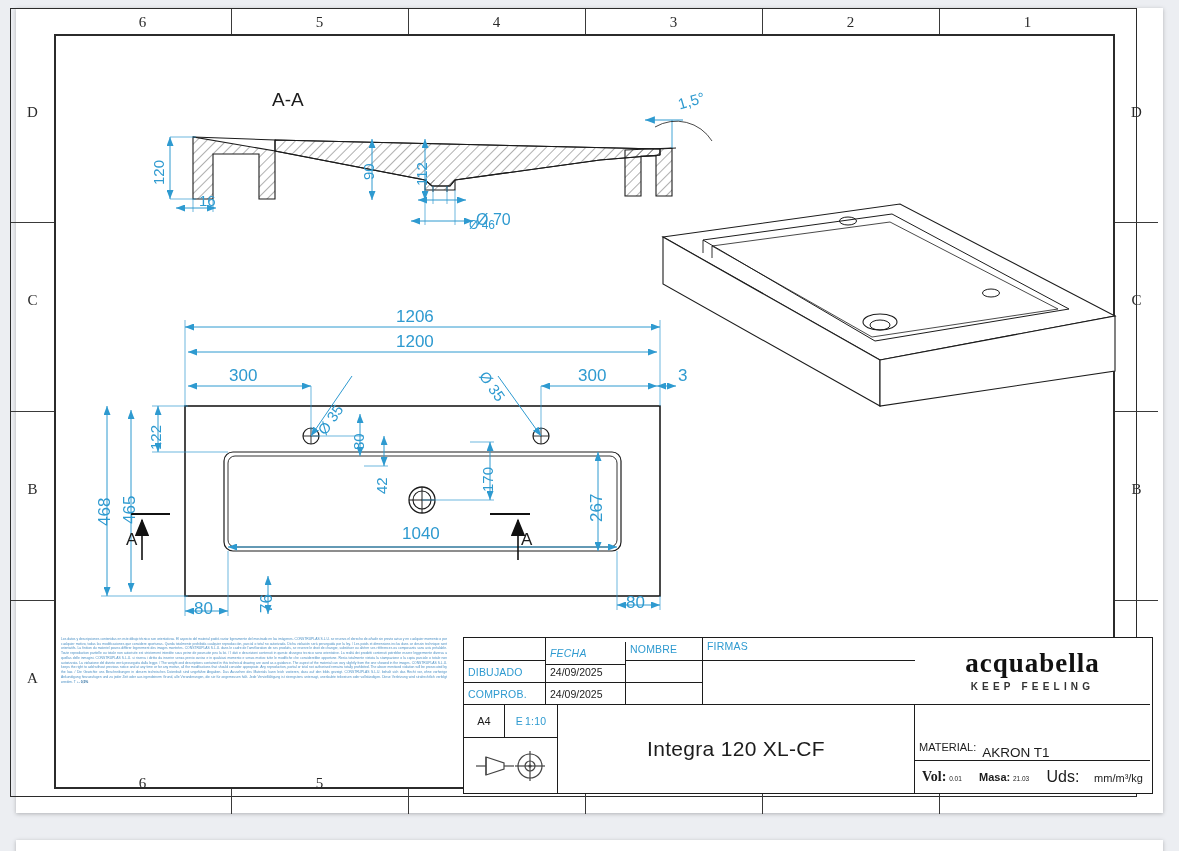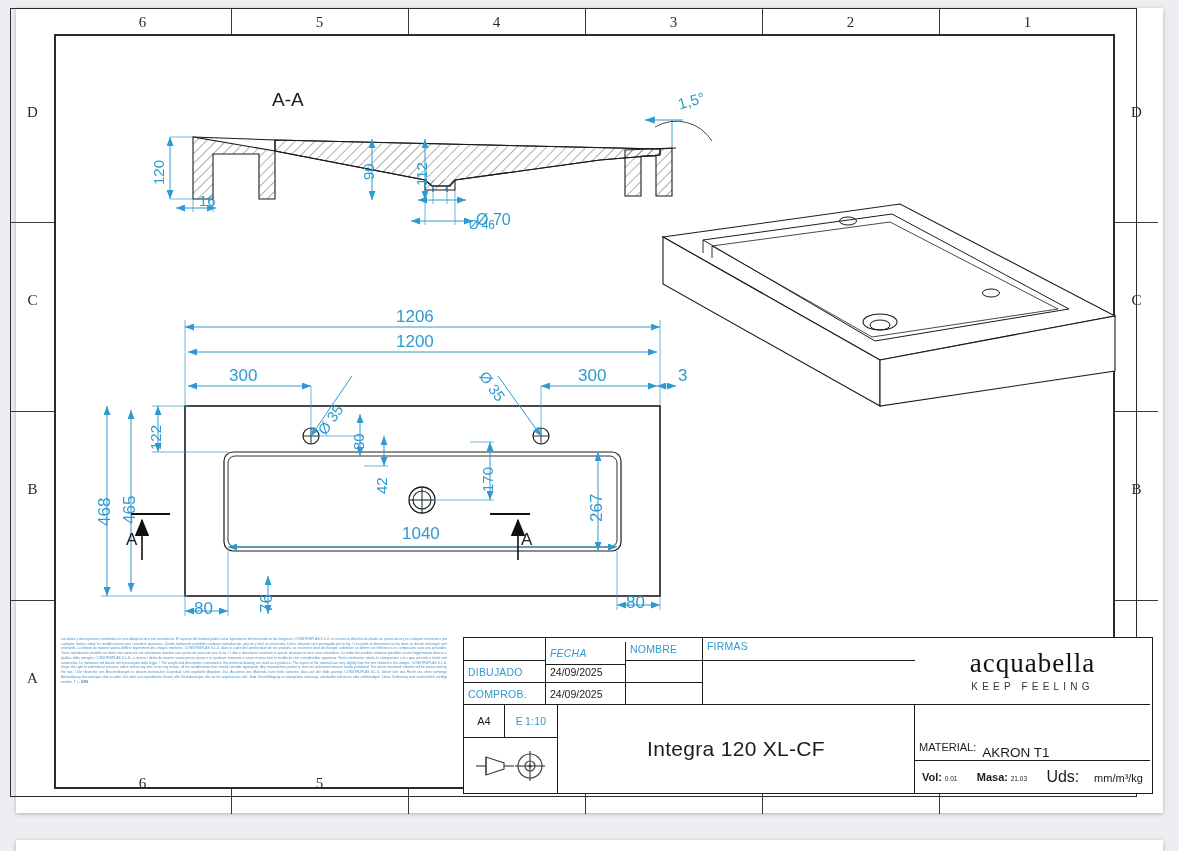--- a/index.html
+++ b/index.html
@@ -419,36 +419,36 @@
         <circle cx="56" cy="16" r="12" fill="none" stroke="#444" stroke-width="1.2"></circle>
         <circle cx="56" cy="16" r="5" fill="none" stroke="#444" stroke-width="1.2"></circle>
         <circle cx="56" cy="16" r="1.6" fill="#444"></circle>
         <line x1="41" y1="16" x2="71" y2="16" stroke="#444" stroke-width="1.2"></line>
         <line x1="56" y1="1" x2="56" y2="31" stroke="#444" stroke-width="1.2"></line>
       </svg>
     </div>
 
     <div class="cell tb-title nb-b" style="left:94px;top:67px;width:357px;height:88px;">Integra 120 XL-CF</div>
 
-    <div class="cell nb-r" style="left:451px;top:0;width:235px;height:67px;justify-content:flex-end;">
+    <div class="cell nb-r" style="left:451px;top:0;width:235px;height:67px;justify-content:flex-end;font-weight:bold;">
       <span class="brand">
         <span class="brand-name">acquabella</span>
         <span class="brand-tag">KEEP FEELING</span>
       </span>
     </div>
 
 
     <div class="cell nb-r" style="left:451px;top:95px;width:235px;height:28px;">
       <span style="font-size:11px;">MATERIAL:</span>
       <span style="font-size:13.5px;margin-left:6px;margin-top:11px;">AKRON T1</span>
     </div>
 
     <div class="cell nb-r nb-b" style="left:451px;top:123px;width:235px;height:32px;justify-content:space-between;padding:0 7px;">
       <span>
-        <span style="font-size:11px;font-weight:bold;">Vol:</span>
+        <span style="font-size:14px;font-weight:bold;font-family:Liberation Serif, serif;">Vol:</span>
         <span style="font-size:6.5px;">0.01</span>
       </span>
       <span>
         <span style="font-size:11px;font-weight:bold;">Masa:</span>
         <span style="font-size:6.5px;">21.03</span>
       </span>
       <span>
         <span style="font-size:16px;">Uds:</span>
         <span style="font-size:11px;padding-left:12px;">mm/m³/kg</span>
       </span>

